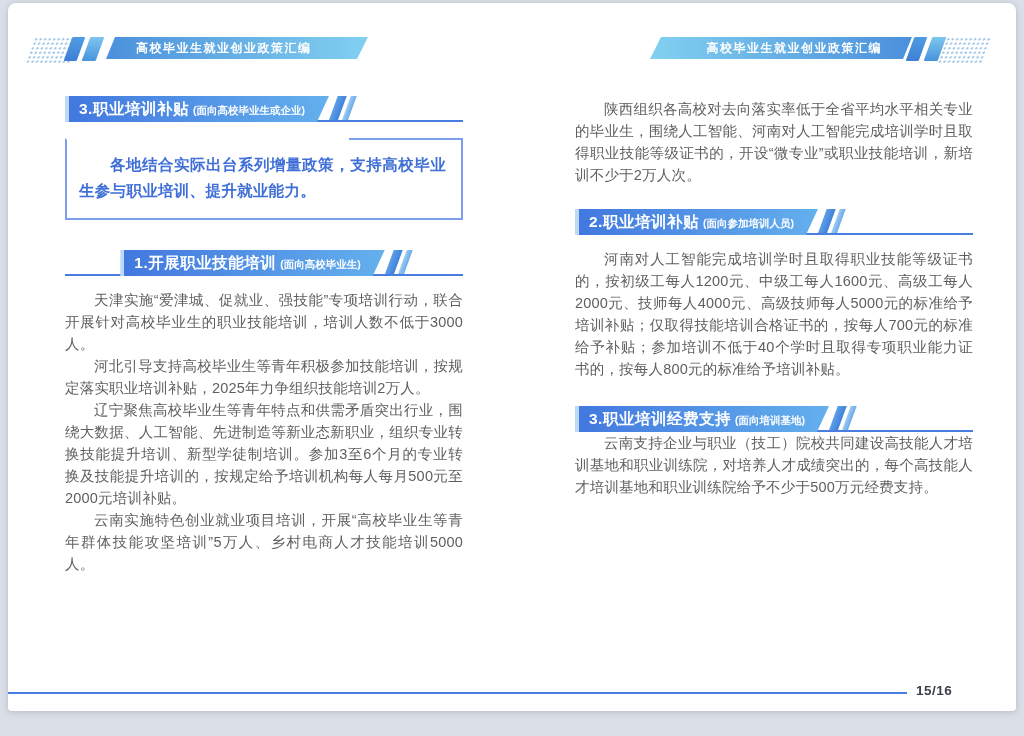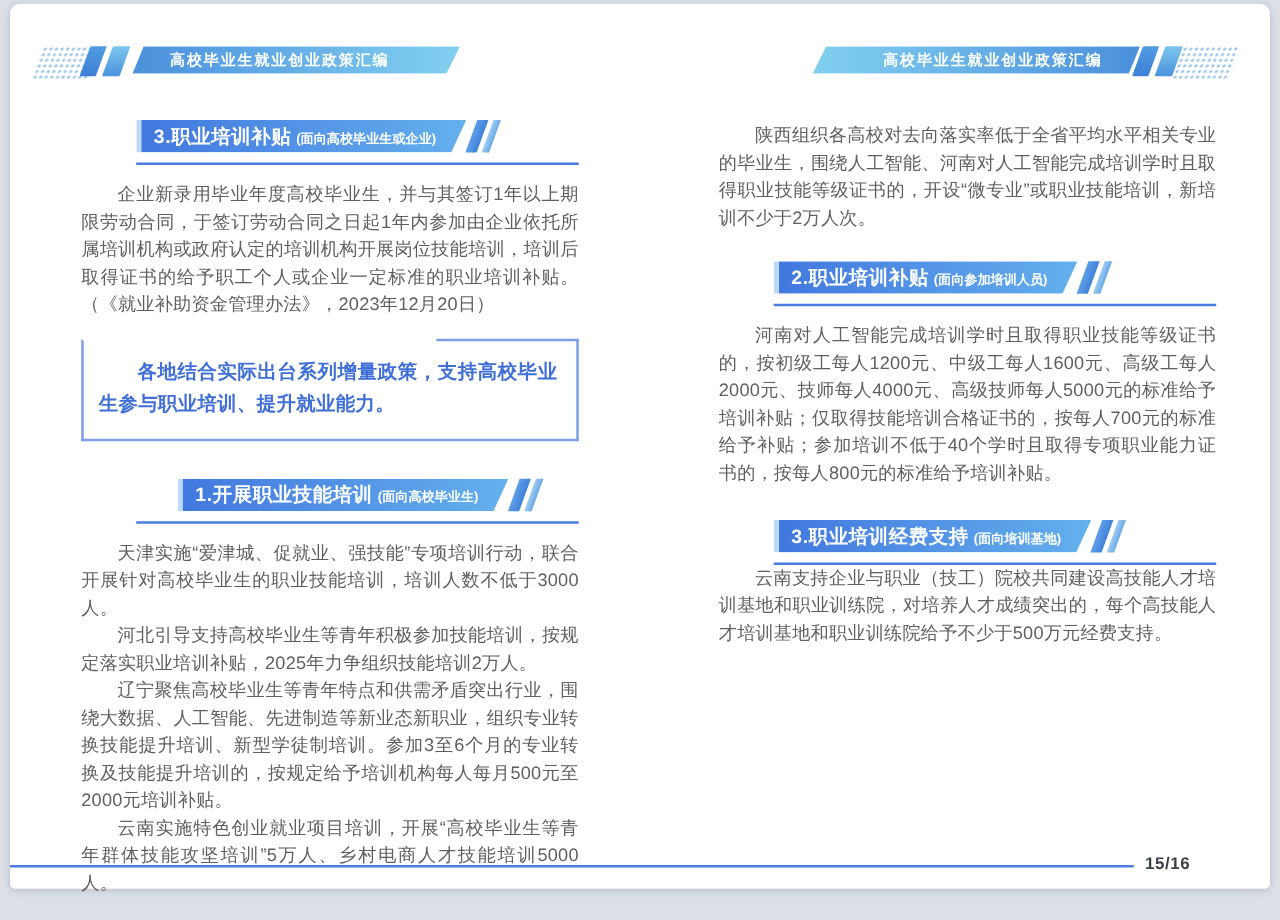--- a/index.html
+++ b/index.html
@@ -54,21 +54,21 @@
   }
   
   .col{position:absolute;width:398px;}
   .col-left{left:57px;top:93px;}
   .col-right{left:567px;top:95px;}
   .body-p{
     font-size:14.5px;line-height:22px;color:var(--body-text);
     text-align:justify;text-indent:2em;letter-spacing:.2px;
   }
   
-  .sec{position:relative;display:flex;align-items:flex-start;height:36px;margin-left:44px;}
+  .sec{position:relative;display:flex;align-items:flex-start;height:26px;}
   .sec-line{position:absolute;left:0;right:0;bottom:0;height:2px;background:var(--accent-blue);}
   .sec-badge{
     position:relative;display:inline-flex;align-items:center;height:26px;
     padding:0 24px 0 10px;
     border-left:4px solid #bcdaf5;
     background:linear-gradient(90deg,var(--badge-gradient-start),var(--badge-gradient-end));
     clip-path:polygon(0 0,100% 0,calc(100% - 12px) 100%,0 100%);
     color:#fff;white-space:nowrap;z-index:2;
   }
   .sec-title{font-size:15.5px;font-weight:bold;letter-spacing:.5px;}
@@ -122,21 +122,20 @@
     <div class="sec">
       <div class="sec-badge">
         <span class="sec-title">3.职业培训补贴</span>
         <span class="sec-scope">(面向高校毕业生或企业)</span>
       </div>
       <span class="stripe stripe-a"></span>
       <span class="stripe stripe-b"></span>
       <div class="sec-line"></div>
     </div>
 
-    <p class="body-p mt13">企业新录用毕业年度高校毕业生，并与其签订1年以上期限劳动合同，于签订劳动合同之日起1年内参加由企业依托所属培训机构或政府认定的培训机构开展岗位技能培训，培训后取得证书的给予职工个人或企业一定标准的职业培训补贴。（《就业补助资金管理办法》，2023年12月20日）</p>
 
     <div class="hl-box">
       <div class="hl-top"></div>
       <p class="hl-text">各地结合实际出台系列增量政策，支持高校毕业生参与职业培训、提升就业能力。</p>
     </div>
 
     <div class="sec mt30">
       <div class="sec-badge">
         <span class="sec-title">1.开展职业技能培训</span>
         <span class="sec-scope">(面向高校毕业生)</span>

